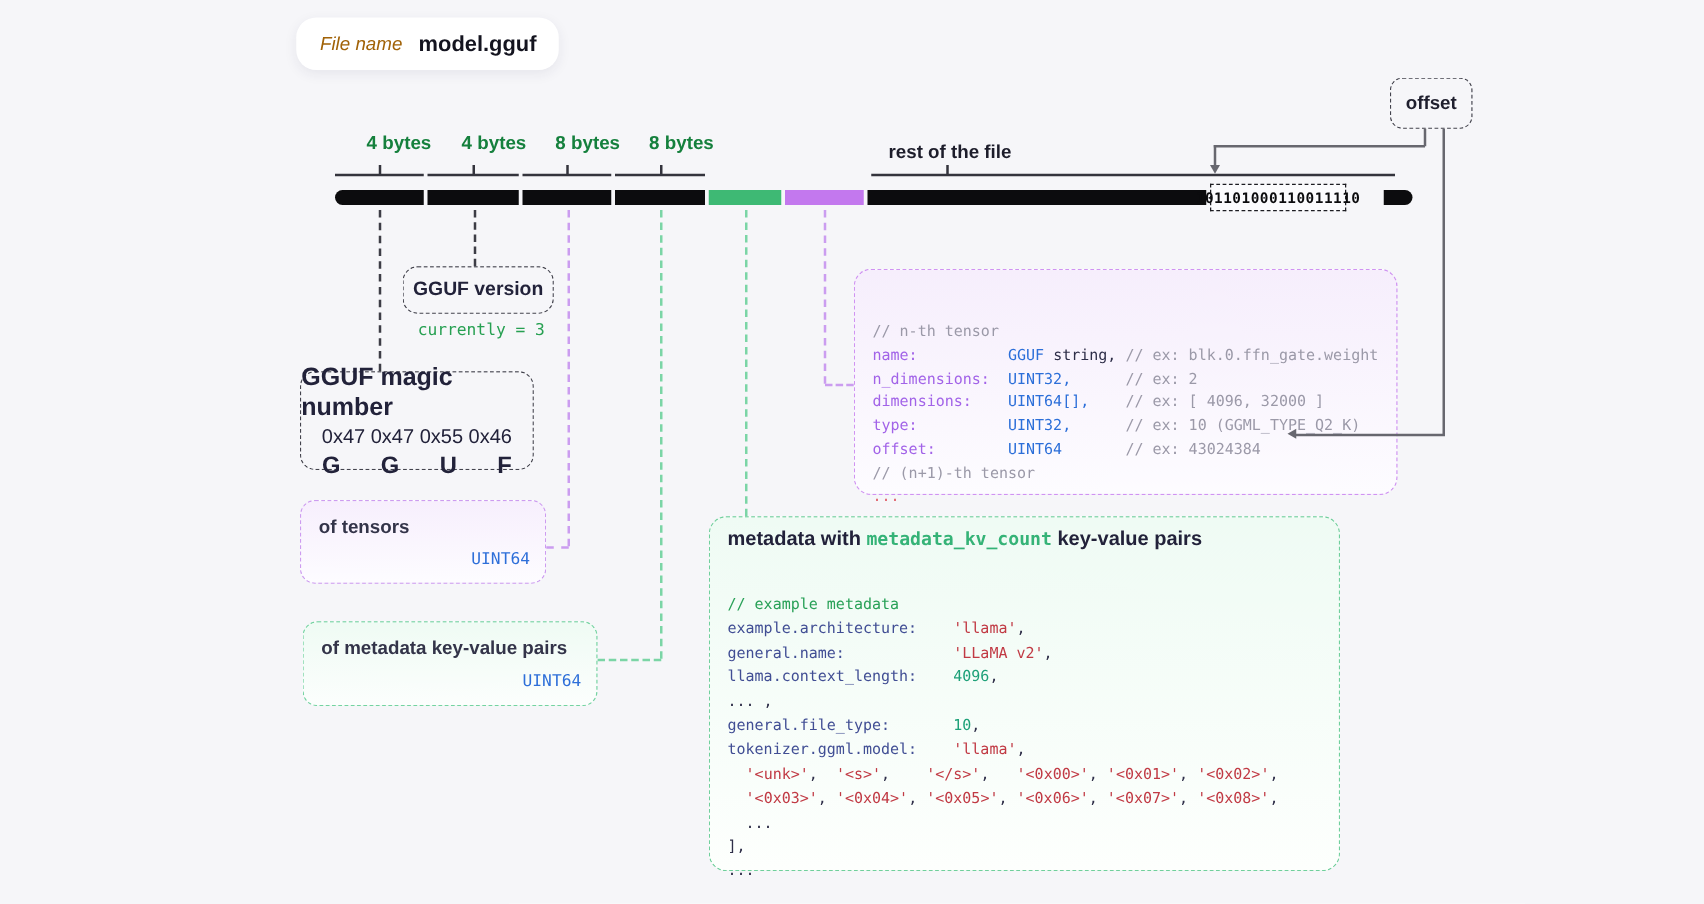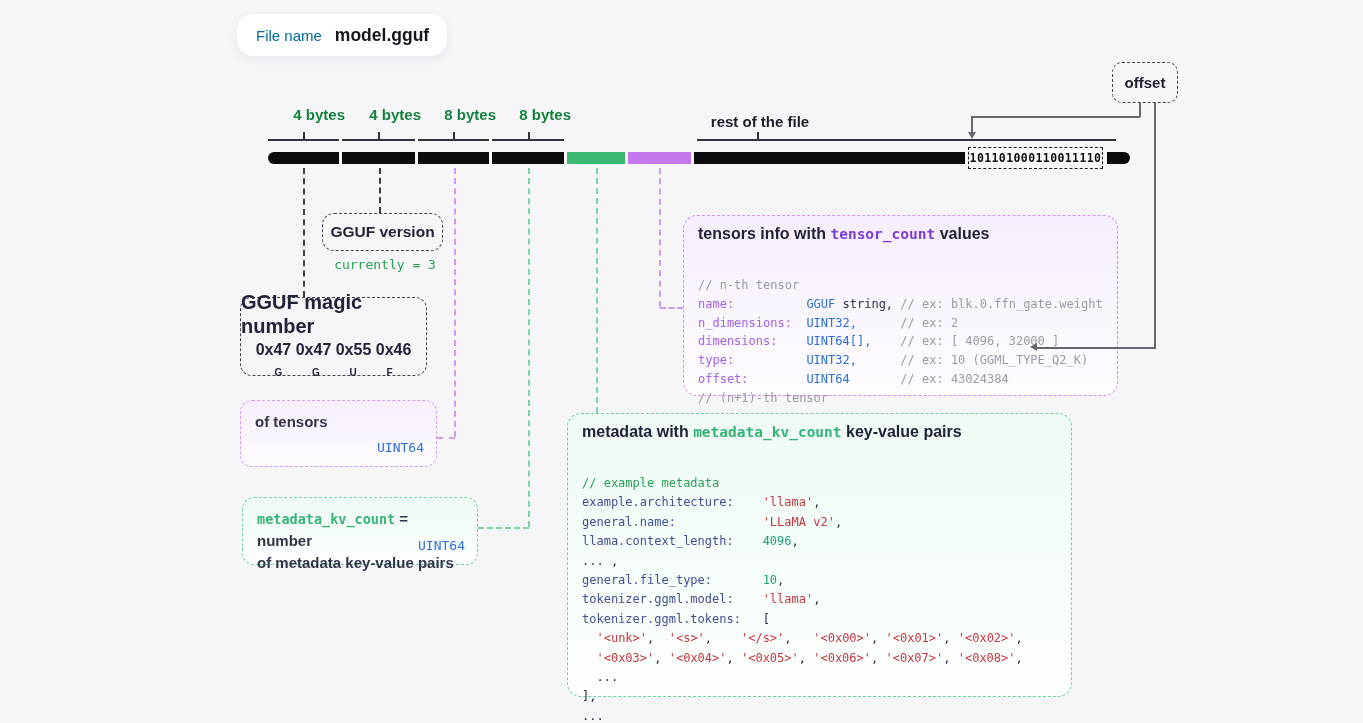--- a/index.html
+++ b/index.html
@@ -4,36 +4,36 @@
 <style>
   html,body{margin:0;padding:0;}
   #stage{position:relative;width:1363px;height:723px;background:#f6f6f9;overflow:hidden;
          font-family:"Liberation Sans",sans-serif;color:#20202e;}
   .abs{position:absolute;}
 
   
   .pill{left:237px;top:14px;width:210px;height:42px;background:#ffffff;border-radius:16px;
         box-shadow:0 3px 10px rgba(40,40,80,.08);display:flex;align-items:center;padding-left:19px;
         box-sizing:border-box;gap:13px;}
-  .pill .lab{font-size:15px;color:#0369a1;}
+  .pill .lab{font-size:15px;color:#a16207;font-style:italic;}
   .pill .val{font-size:17.5px;font-weight:bold;color:#14141f;}
 
   
   .blab{top:106px;width:84px;text-align:right;font-size:15px;font-weight:bold;color:#15803d;}
   .bracket{top:139px;height:1.5px;background:#34343d;}
   .tick{top:132px;width:1.5px;height:8px;background:#34343d;}
 
   
   .seg{top:152px;height:12px;background:#0c0c0e;}
   .seg.green{background:#3eb974;}
   .seg.purple{background:#c378ee;}
   .capL{border-radius:6px 0 0 6px;}
   .capR{border-radius:0 6px 6px 0;}
 
-  .binbox{left:968px;top:147px;width:135px;height:22px;border:1.6px dashed #1c1c22;background:#fbfbfd;
+  .binbox{left:968px;top:147px;width:109px;height:22px;border:1.6px dashed #1c1c22;background:#fbfbfd;
           box-sizing:border-box;display:flex;align-items:center;justify-content:center;
           font-family:"DejaVu Sans Mono",monospace;font-size:11.5px;font-weight:bold;color:#0c0c0e;letter-spacing:.4px;}
 
   
   .vdash{width:0;border-left:2px dashed #3d3d46;}
   .hdash{height:0;border-top:2px dashed #3d3d46;}
   .c-purple{border-color:#cb9df0;}
   .c-green{border-color:#7bd5a6;}
 
   
@@ -44,22 +44,22 @@
               border-right:7px solid #67676f;}
 
   
   .darkbox{border:1.7px dashed #43434d;border-radius:12px;box-sizing:border-box;
            display:flex;flex-direction:column;align-items:center;justify-content:center;}
   .vbox{left:322px;top:213px;width:121px;height:38px;font-size:15.5px;font-weight:bold;color:#22223a;}
   .currently{left:305px;top:257px;width:160px;text-align:center;font-family:"DejaVu Sans Mono",monospace;
              font-size:13px;color:#27a052;}
   .magicbox{left:240px;top:297px;width:187px;height:79px;color:#22223a;}
   .magicbox .m1{font-size:20px;font-weight:bold;line-height:24px;}
-  .magicbox .m2{font-size:16px;font-weight:bold;line-height:24px;}
-  .magicbox .m3{font-size:10px;font-weight:bold;line-height:22px;word-spacing:27px;}
+  .magicbox .m2{font-size:16px;font-weight:normal;line-height:24px;}
+  .magicbox .m3{font-size:19px;font-weight:bold;line-height:22px;word-spacing:27px;}
   .offbox{left:1112px;top:62px;width:66px;height:41px;border-radius:10px;font-size:15px;font-weight:bold;color:#1f1f2e;}
 
   
   .cntbox{border-radius:12px;box-sizing:border-box;padding:10px 14px;line-height:22px;}
   .cntbox .code{font-family:"DejaVu Sans Mono",monospace;font-weight:bold;font-size:13.5px;}
   .cntbox .txt{font-size:15px;font-weight:bold;color:#333449;}
   .cntbox .uint{position:absolute;right:12px;bottom:7px;font-family:"DejaVu Sans Mono",monospace;
                 font-size:13px;color:#2e6fd9;}
   .tcbox{left:240px;top:400px;width:197px;height:67px;border:1.6px dashed #cd9cf0;
          background:linear-gradient(180deg,#f7effd 0%,#fdfcff 100%);}
@@ -152,27 +152,25 @@
     <div class="m2">0x47 0x47 0x55 0x46</div>
     <div class="m3">G G U F</div>
   </div>
 
   <div class="abs cntbox tcbox">
     <div class="txt">of tensors</div>
     <div class="uint">UINT64</div>
   </div>
 
   <div class="abs cntbox kvbox">
-    <div><span class="code">metadata_kv_count</span><span class="txt"> = number</span></div>
     <div class="txt">of metadata key-value pairs</div>
     <div class="uint">UINT64</div>
   </div>
 
   <div class="abs panel tensors">
-    <div class="ptitle"><span>tensors info with </span><span class="tcode">tensor_count</span><span> values</span></div>
     <div class="code">
         <div class="code-line"><span class="tk-g">// n-th tensor</span></div>
         <div class="code-line"><span class="tk-p">name:          </span><span class="tk-b">GGUF</span><span class="tk-d"> string, </span><span class="tk-g">// ex: blk.0.ffn_gate.weight</span></div>
         <div class="code-line"><span class="tk-p">n_dimensions:  </span><span class="tk-b">UINT32,</span><span class="tk-d">      </span><span class="tk-g">// ex: 2</span></div>
         <div class="code-line"><span class="tk-p">dimensions:    </span><span class="tk-b">UINT64[],</span><span class="tk-d">    </span><span class="tk-g">// ex: [ 4096, 32000 ]</span></div>
         <div class="code-line"><span class="tk-p">type:          </span><span class="tk-b">UINT32,</span><span class="tk-d">      </span><span class="tk-g">// ex: 10 (GGML_TYPE_Q2_K)</span></div>
         <div class="code-line"><span class="tk-p">offset:        </span><span class="tk-b">UINT64</span><span class="tk-d">       </span><span class="tk-g">// ex: 43024384 </span></div>
         <div class="code-line"><span class="tk-g">// (n+1)-th tensor</span></div>
         <div class="code-line"><span class="tk-r">...</span></div>
       </div>
@@ -181,21 +179,20 @@
   <div class="abs panel metabox">
     <div class="ptitle"><span>metadata with </span><span class="tcode">metadata_kv_count</span><span> key-value pairs</span></div>
     <div class="code">
         <div class="code-line"><span class="tk-gc">// example metadata</span></div>
         <div class="code-line"><span class="tk-n">example.architecture:    </span><span class="tk-r">'llama'</span><span class="tk-d">,</span></div>
         <div class="code-line"><span class="tk-n">general.name:            </span><span class="tk-r">'LLaMA v2'</span><span class="tk-d">,</span></div>
         <div class="code-line"><span class="tk-n">llama.context_length:    </span><span class="tk-t">4096</span><span class="tk-d">,</span></div>
         <div class="code-line"><span class="tk-d">... ,</span></div>
         <div class="code-line"><span class="tk-n">general.file_type:       </span><span class="tk-t">10</span><span class="tk-d">,</span></div>
         <div class="code-line"><span class="tk-n">tokenizer.ggml.model:    </span><span class="tk-r">'llama'</span><span class="tk-d">,</span></div>
-        <div class="code-line"><span class="tk-n">tokenizer.ggml.tokens:   </span><span class="tk-d">[</span></div>
         <div class="code-line"><span class="tk-d">  </span><span class="tk-r">'&lt;unk&gt;'</span><span class="tk-d">,  </span><span class="tk-r">'&lt;s&gt;'</span><span class="tk-d">,    </span><span class="tk-r">'&lt;/s&gt;'</span><span class="tk-d">,   </span><span class="tk-r">'&lt;0x00&gt;'</span><span class="tk-d">, </span><span class="tk-r">'&lt;0x01&gt;'</span><span class="tk-d">, </span><span class="tk-r">'&lt;0x02&gt;'</span><span class="tk-d">,</span></div>
         <div class="code-line"><span class="tk-d">  </span><span class="tk-r">'&lt;0x03&gt;'</span><span class="tk-d">, </span><span class="tk-r">'&lt;0x04&gt;'</span><span class="tk-d">, </span><span class="tk-r">'&lt;0x05&gt;'</span><span class="tk-d">, </span><span class="tk-r">'&lt;0x06&gt;'</span><span class="tk-d">, </span><span class="tk-r">'&lt;0x07&gt;'</span><span class="tk-d">, </span><span class="tk-r">'&lt;0x08&gt;'</span><span class="tk-d">,</span></div>
         <div class="code-line"><span class="tk-d">  ...</span></div>
         <div class="code-line"><span class="tk-d">],</span></div>
         <div class="code-line"><span class="tk-d">...</span></div>
       </div>
   </div>
 
   <div class="abs darkbox offbox" style="background:#f6f6f9;">
     <span>offset</span>

